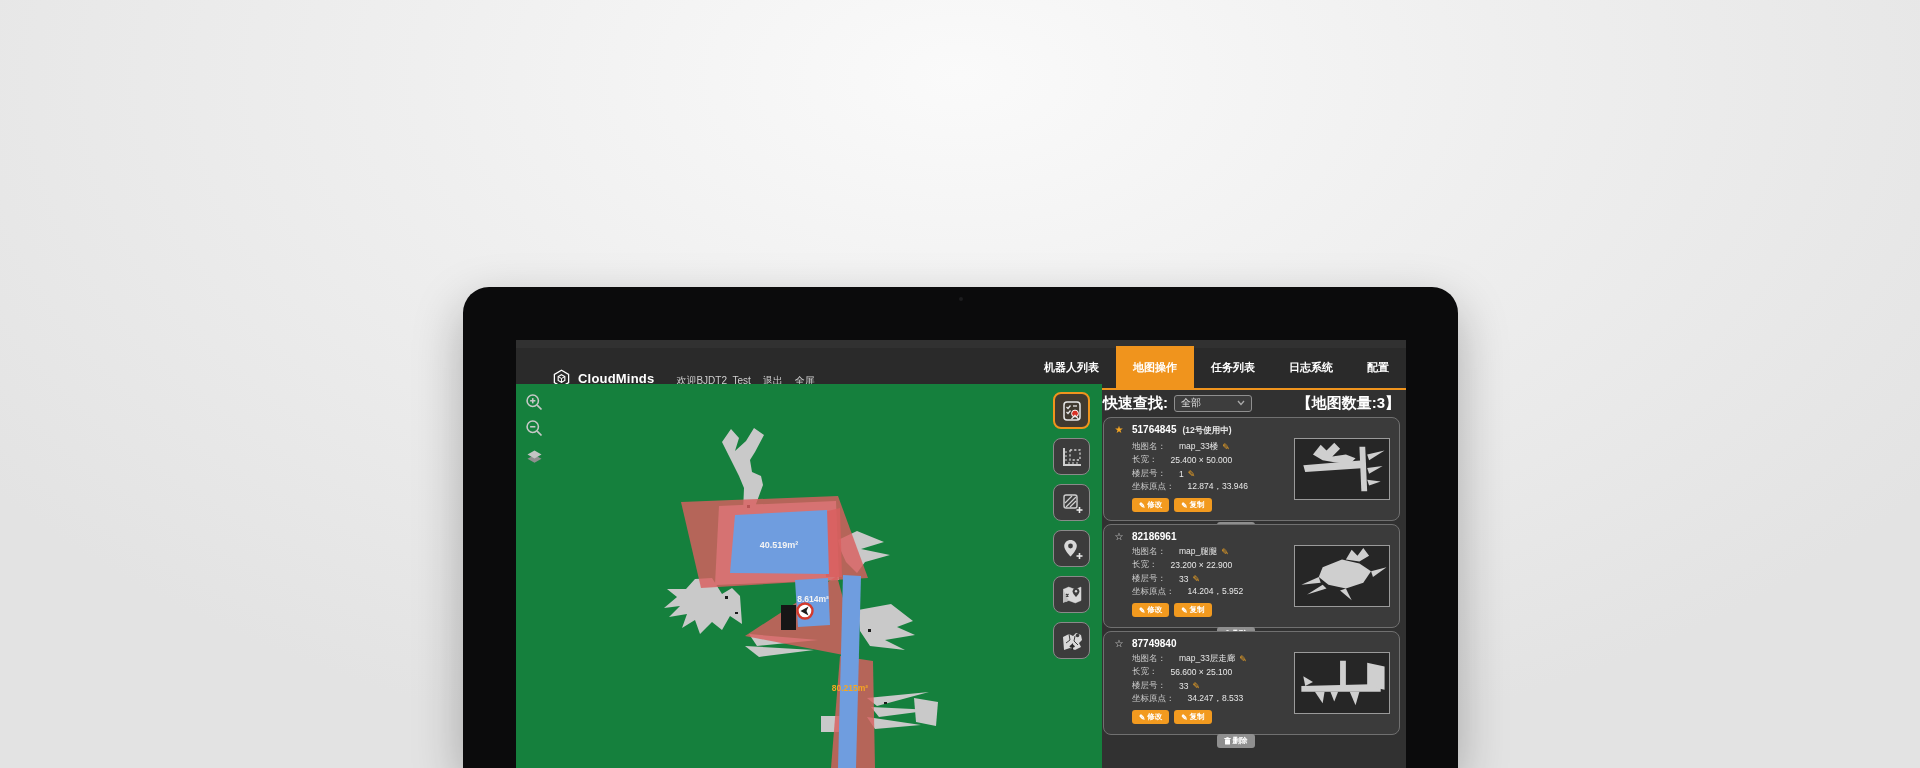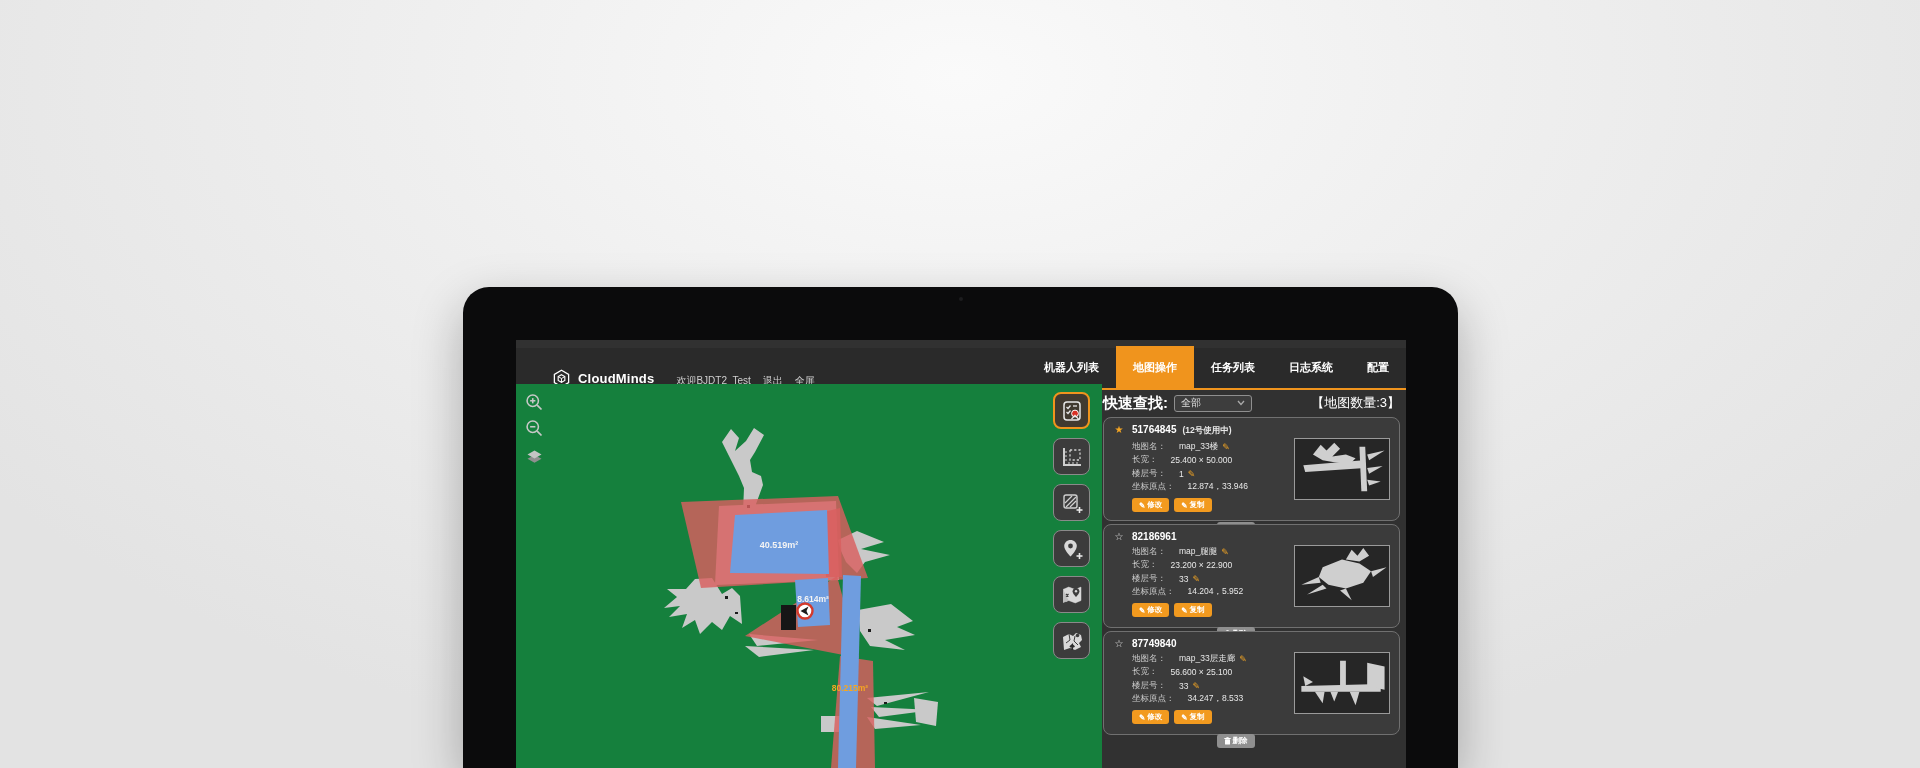--- a/index.html
+++ b/index.html
@@ -49,21 +49,21 @@
   .tool-btn.active { border:2px solid #f0941d; background:#413a30; }
   
   .quickfind { position:absolute; left:587px; top:53px; width:297px; height:20px; display:flex; align-items:center; }
   .quickfind-label { color:#ffffff; font-size:15px; font-weight:bold; }
   .dropdown {
     margin-left:6px; width:78px; height:17px; background:#3d3d3d;
     border:1px solid #8f8f8f; border-radius:3px;
     display:flex; align-items:center; padding:0 6px; cursor:pointer;
   }
   .dropdown-value { color:#dddddd; font-size:10px; flex:1; }
-  .map-count { margin-left:auto; color:#ffffff; font-size:13px; font-weight:normal; }
+  .map-count { margin-left:auto; color:#ffffff; font-size:15px; font-weight:bold; }
   .cards { position:absolute; left:587px; top:77px; width:297px; }
   .card {
     position:relative; width:297px; height:104px; margin-bottom:3px;
     background:#3b3b3b; border:1px solid #707070; border-radius:8px;
     padding:6px 8px 6px 8px;
   }
   .card-title-row { display:flex; align-items:baseline; gap:6px; }
   .star { font-size:10px; width:14px; text-align:center; cursor:pointer; }
   .star.filled { color:#f5a623; }
   .star.outline { color:#e0e0e0; }

